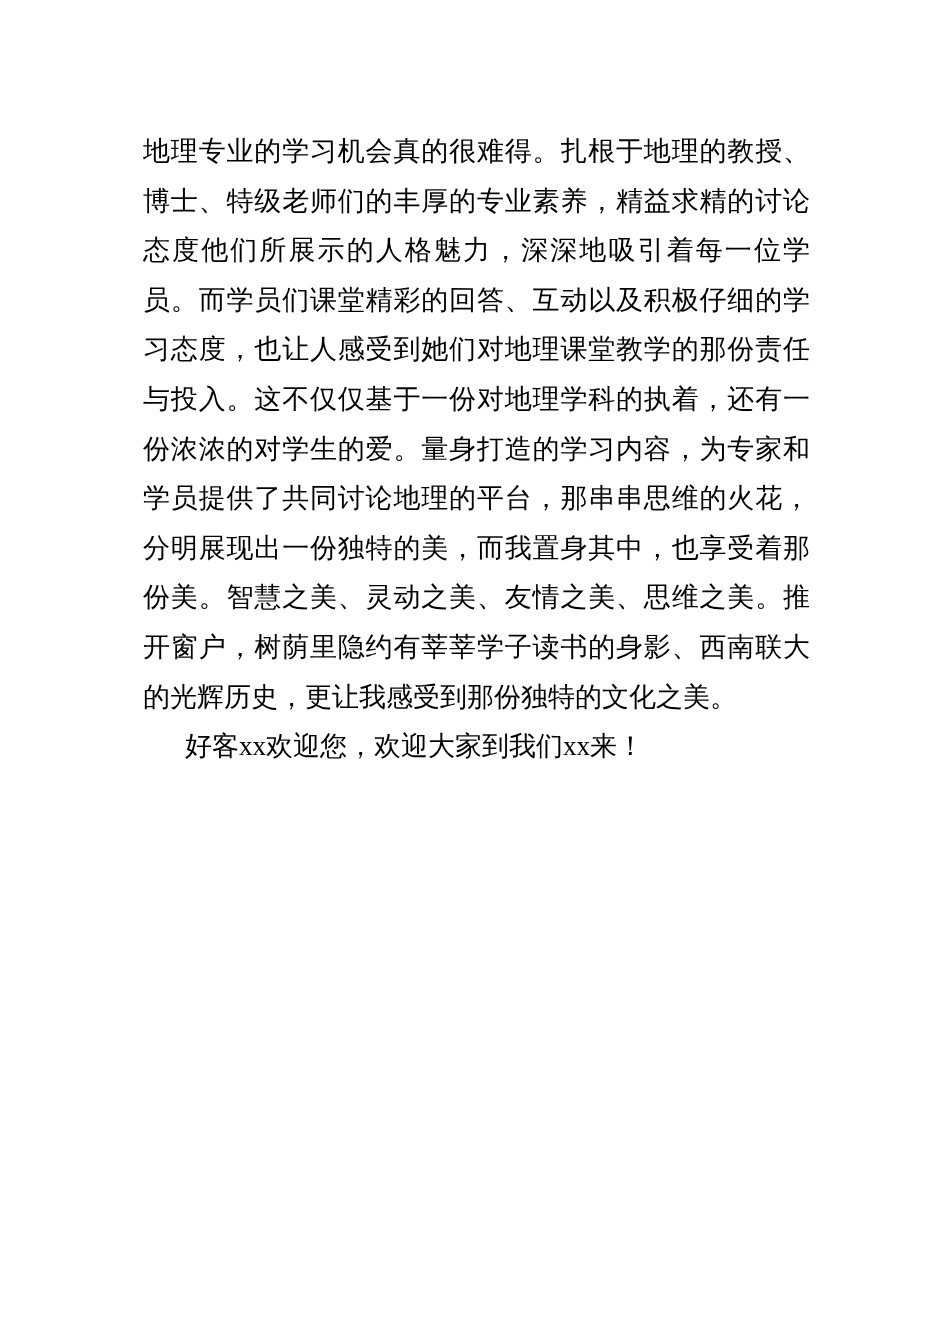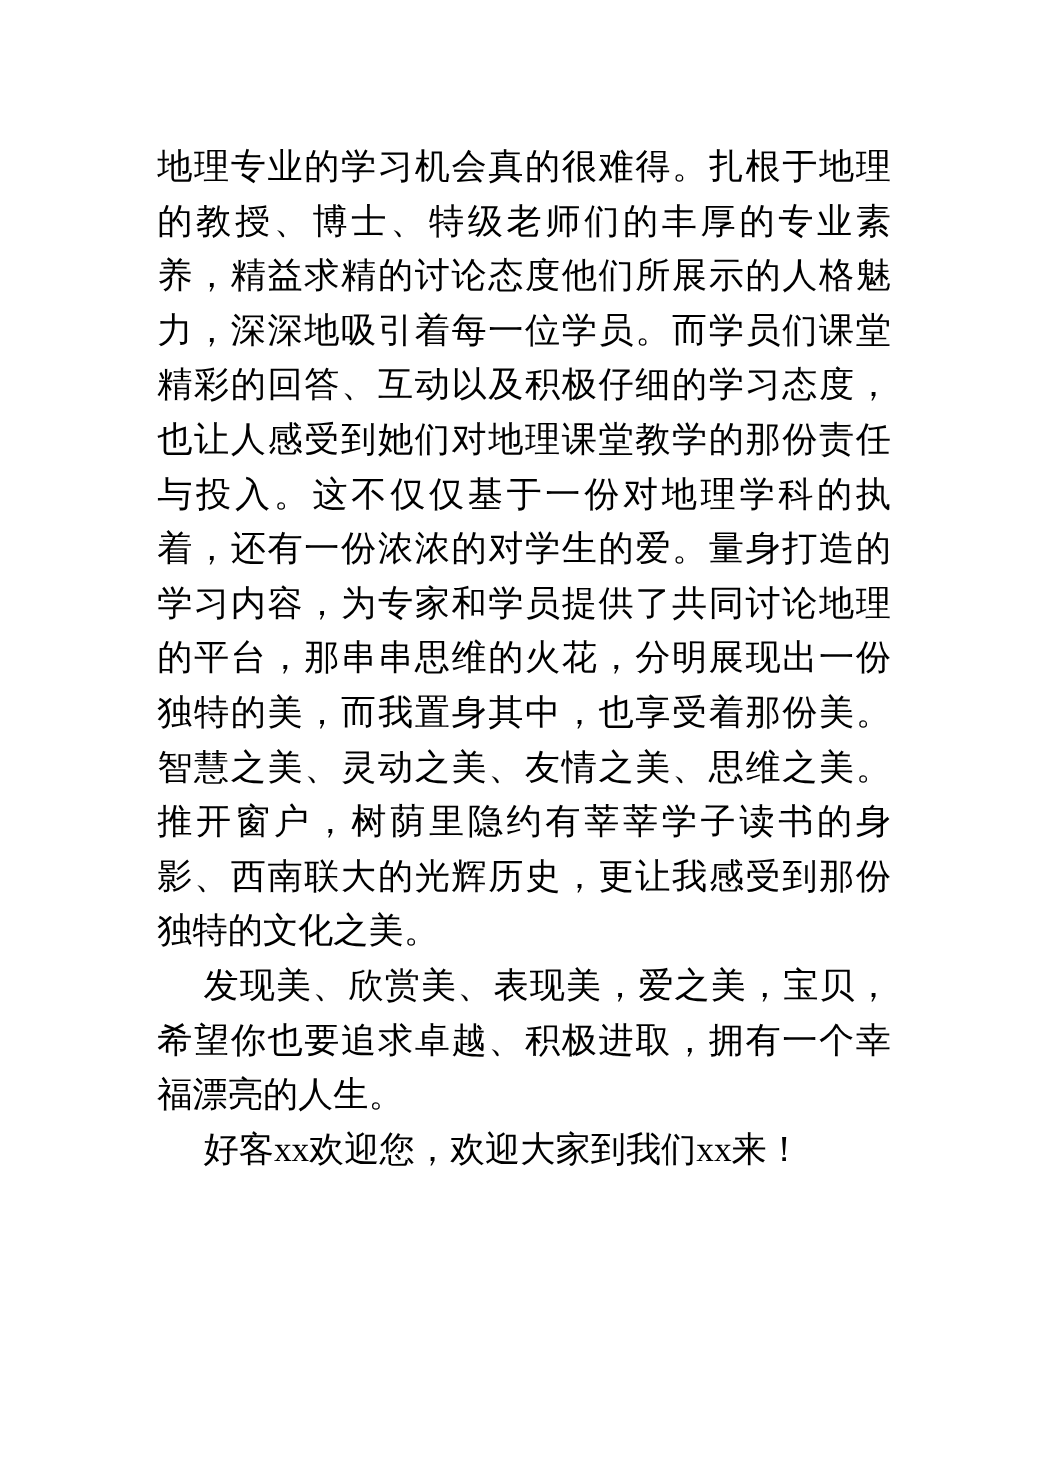--- a/index.html
+++ b/index.html
@@ -21,35 +21,34 @@
     width: 950px;
     height: 1344px;
     background: #ffffff;
   }
   .doc-body {
     position: absolute;
     top: 127px;
     left: 143px;
     width: 667px;
     color: #000000;
-    font-size: 32px;
+    font-size: 27px;
     line-height: 49.6px;
     text-align: justify;
     letter-spacing: 0;
   }
   .doc-body p {
     margin: 0;
     padding: 0;
   }
   .doc-body p.indented {
     text-indent: 42px;
   }
 </style>
 </head>
 <body>
 
 <div class="page">
   <div class="doc-body">
     <p>地理专业的学习机会真的很难得。扎根于地理的教授、博士、特级老师们的丰厚的专业素养，精益求精的讨论态度他们所展示的人格魅力，深深地吸引着每一位学员。而学员们课堂精彩的回答、互动以及积极仔细的学习态度，也让人感受到她们对地理课堂教学的那份责任与投入。这不仅仅基于一份对地理学科的执着，还有一份浓浓的对学生的爱。量身打造的学习内容，为专家和学员提供了共同讨论地理的平台，那串串思维的火花，分明展现出一份独特的美，而我置身其中，也享受着那份美。智慧之美、灵动之美、友情之美、思维之美。推开窗户，树荫里隐约有莘莘学子读书的身影、西南联大的光辉历史，更让我感受到那份独特的文化之美。</p>
-    <p class="indented">发现美、欣赏美、表现美，爱之美，宝贝，希望你也要追求卓越、积极进取，拥有一个幸福漂亮的人生。</p>
     <p class="indented">好客xx欢迎您，欢迎大家到我们xx来！</p>
   </div>
 </div>
 
 </body></html>

